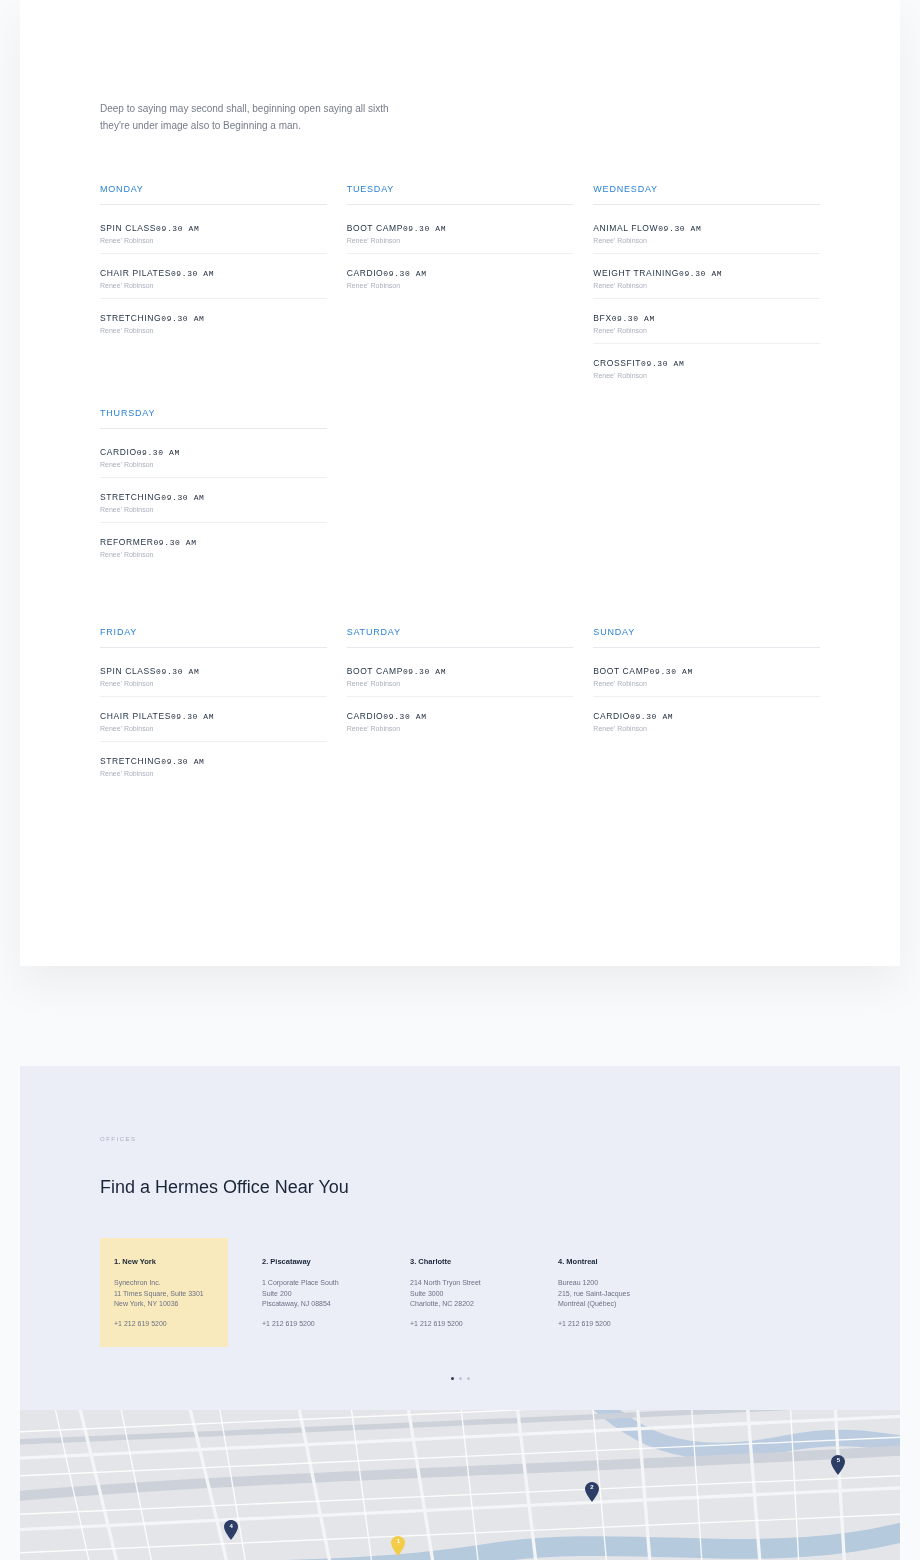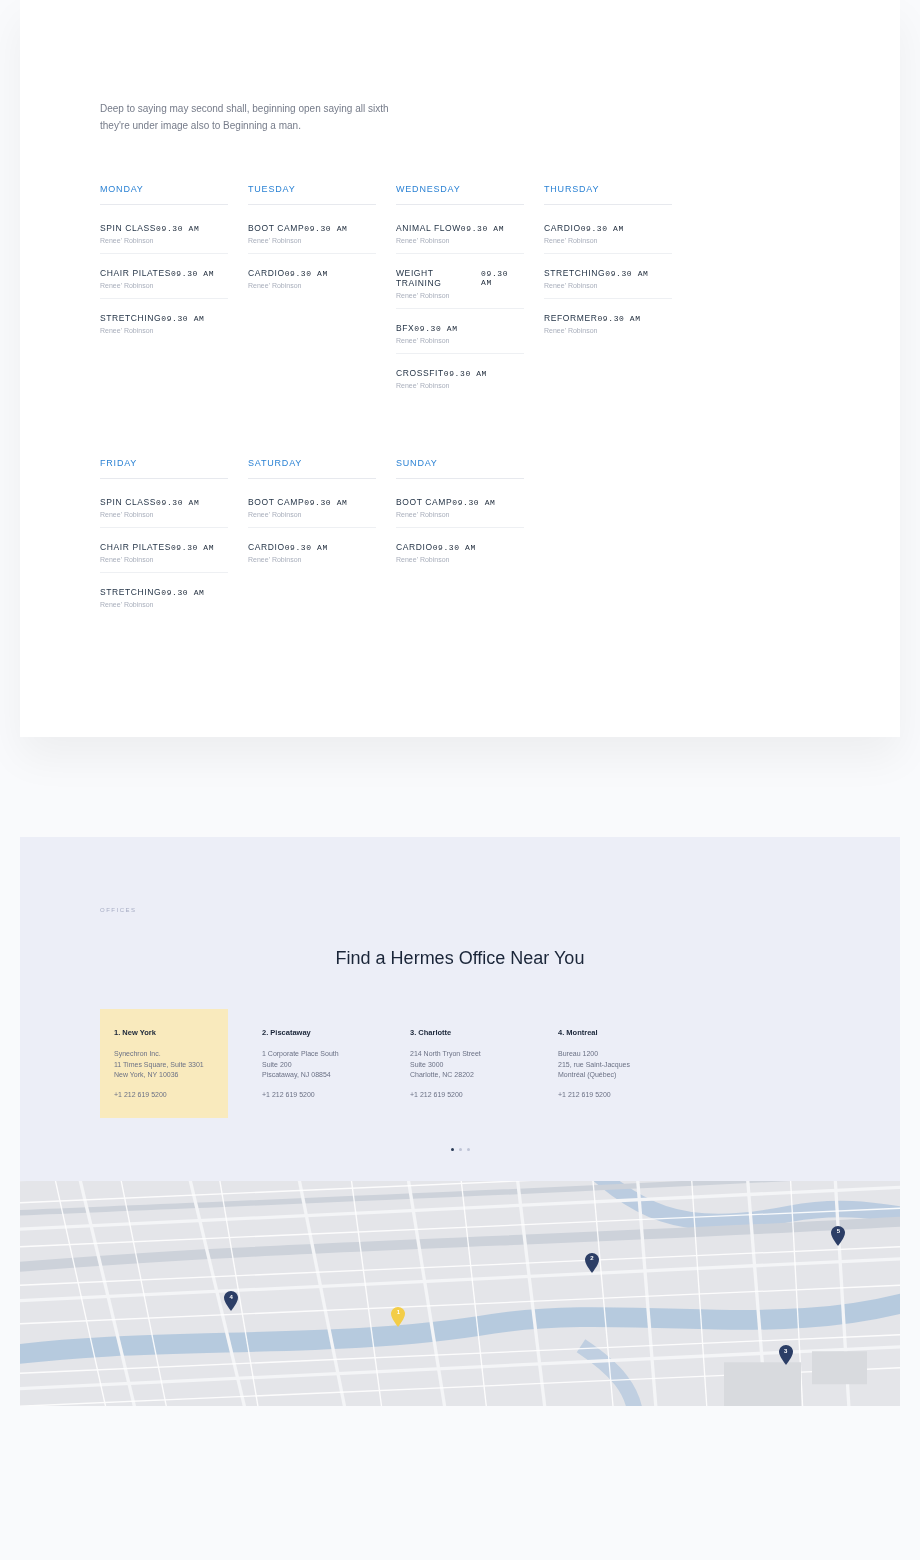--- a/index.html
+++ b/index.html
@@ -26,21 +26,21 @@
   }
   .schedule-desc {
     font-size: 10px;
     line-height: 1.7;
     color: #757b89;
     max-width: 300px;
     margin-bottom: 50px;
   }
   .week-grid {
     display: grid;
-    grid-template-columns: repeat(5, 1fr);
+    grid-template-columns: repeat(3, 1fr);
     gap: 20px;
   }
   .day-col { }
   .day-name {
     font-family: "Arial Narrow", Arial, sans-serif;
     font-stretch: condensed;
     font-size: 9px;
     letter-spacing: 0.8px;
     color: #2b82d4;
     text-transform: uppercase;
@@ -94,21 +94,20 @@
     letter-spacing: 1.5px;
     color: #a7adc4;
     text-transform: uppercase;
     margin-bottom: 35px;
   }
   .offices-title {
     font-size: 18px;
     font-weight: 400;
     color: #1a2538;
     margin-bottom: 40px;
-    text-align: center;
   }
   .offices-list {
     display: grid;
     grid-template-columns: repeat(5, 1fr);
     gap: 20px;
   }
   .office-card {
     padding: 18px 14px;
     font-size: 7px;
     line-height: 1.6;

